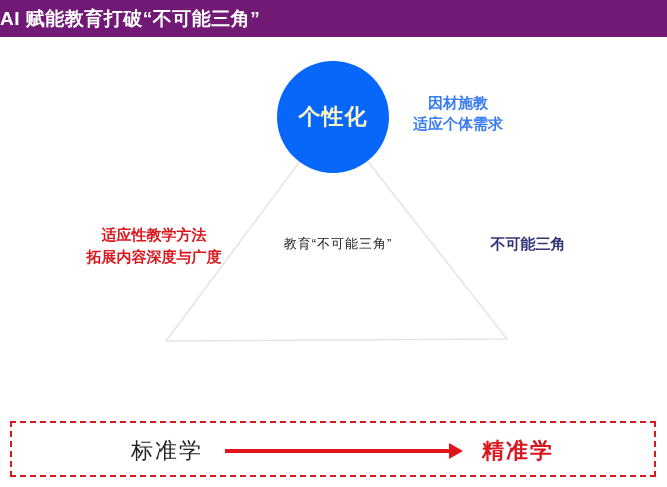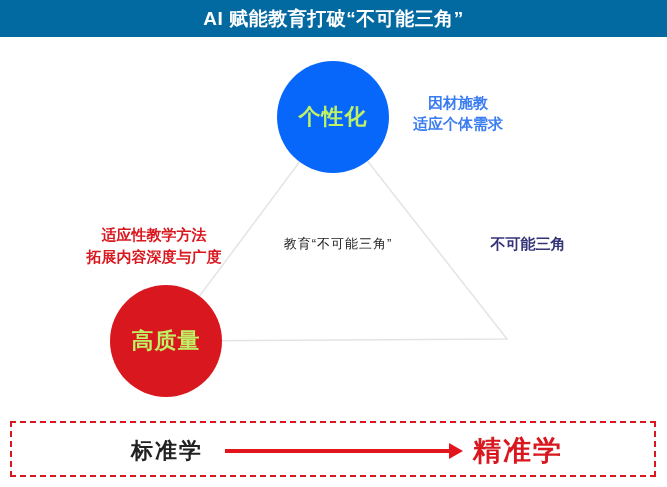--- a/index.html
+++ b/index.html
@@ -10,45 +10,45 @@
     height: 487px;
     background: #ffffff;
     font-family: "Liberation Sans", sans-serif;
     overflow: hidden;
   }
   
   .title-bar {
     position: absolute;
     top: 0; left: 0;
     width: 667px; height: 37px;
-    background: #0369a1;
+    background: #701a75;
     display: flex;
     align-items: center;
-    justify-content: center;
+    justify-content: flex-start;
   }
   .title-bar h1 {
     color: #ffffff;
     font-size: 19px;
     font-weight: bold;
     letter-spacing: 0.5px;
     white-space: nowrap;
   }
   
   .triangle-lines {
     position: absolute;
     top: 0; left: 0;
   }
   
   .node {
     position: absolute;
     border-radius: 50%;
     display: flex;
     align-items: center;
     justify-content: center;
-    color: #bef264;
+    color: #fef9c3;
     font-weight: bold;
     font-size: 22px;
     letter-spacing: 1px;
     white-space: nowrap;
   }
   .node-personalization { left: 277px; top: 61px;  width: 112px; height: 112px; background: #0767FB; }
   .node-quality         { left: 110px; top: 285px; width: 112px; height: 112px; background: #D9171E; }
   .node-scale           { left: 455px; top: 286px; width: 104px; height: 104px; background: #333377; }
   
   .annotation {
@@ -79,30 +79,30 @@
     left: 10px; top: 421px;
     width: 646px; height: 56px;
     border: 2px dashed #D9171E;
     background: #ffffff;
   }
   .from-label {
     position: absolute;
     left: 155px; top: 28px;
     transform: translate(-50%, -50%);
     font-size: 22px;
-    font-weight: bold;
+    font-weight: normal;
     color: #222222;
     letter-spacing: 2px;
     white-space: nowrap;
   }
   .to-label {
     position: absolute;
     left: 506px; top: 28px;
     transform: translate(-50%, -50%);
-    font-size: 28px;
+    font-size: 22px;
     font-weight: bold;
     color: #D9171E;
     letter-spacing: 2px;
     white-space: nowrap;
   }
   .arrow-line {
     position: absolute;
     left: 213px; top: 26px;
     width: 224px; height: 4px;
     background: #E2151D;
@@ -125,23 +125,20 @@
     <h1>AI 赋能教育打破“不可能三角”</h1>
   </div>
 
   <svg class="triangle-lines" width="667" height="487" viewBox="0 0 667 487">
     <polygon points="333,117 166,341 507,339" fill="none" stroke="#E4E4E4" stroke-width="1.5"></polygon>
   </svg>
 
   <div class="node node-personalization">
     <span>个性化</span>
   </div>
-  <div class="node node-quality">
-    <span>高质量</span>
-  </div>
 
   <div class="annotation anno-personalization">
     <div>因材施教</div>
     <div>适应个体需求</div>
   </div>
   <div class="annotation anno-quality">
     <div>适应性教学方法</div>
     <div>拓展内容深度与广度</div>
   </div>
   <div class="annotation anno-scale">

